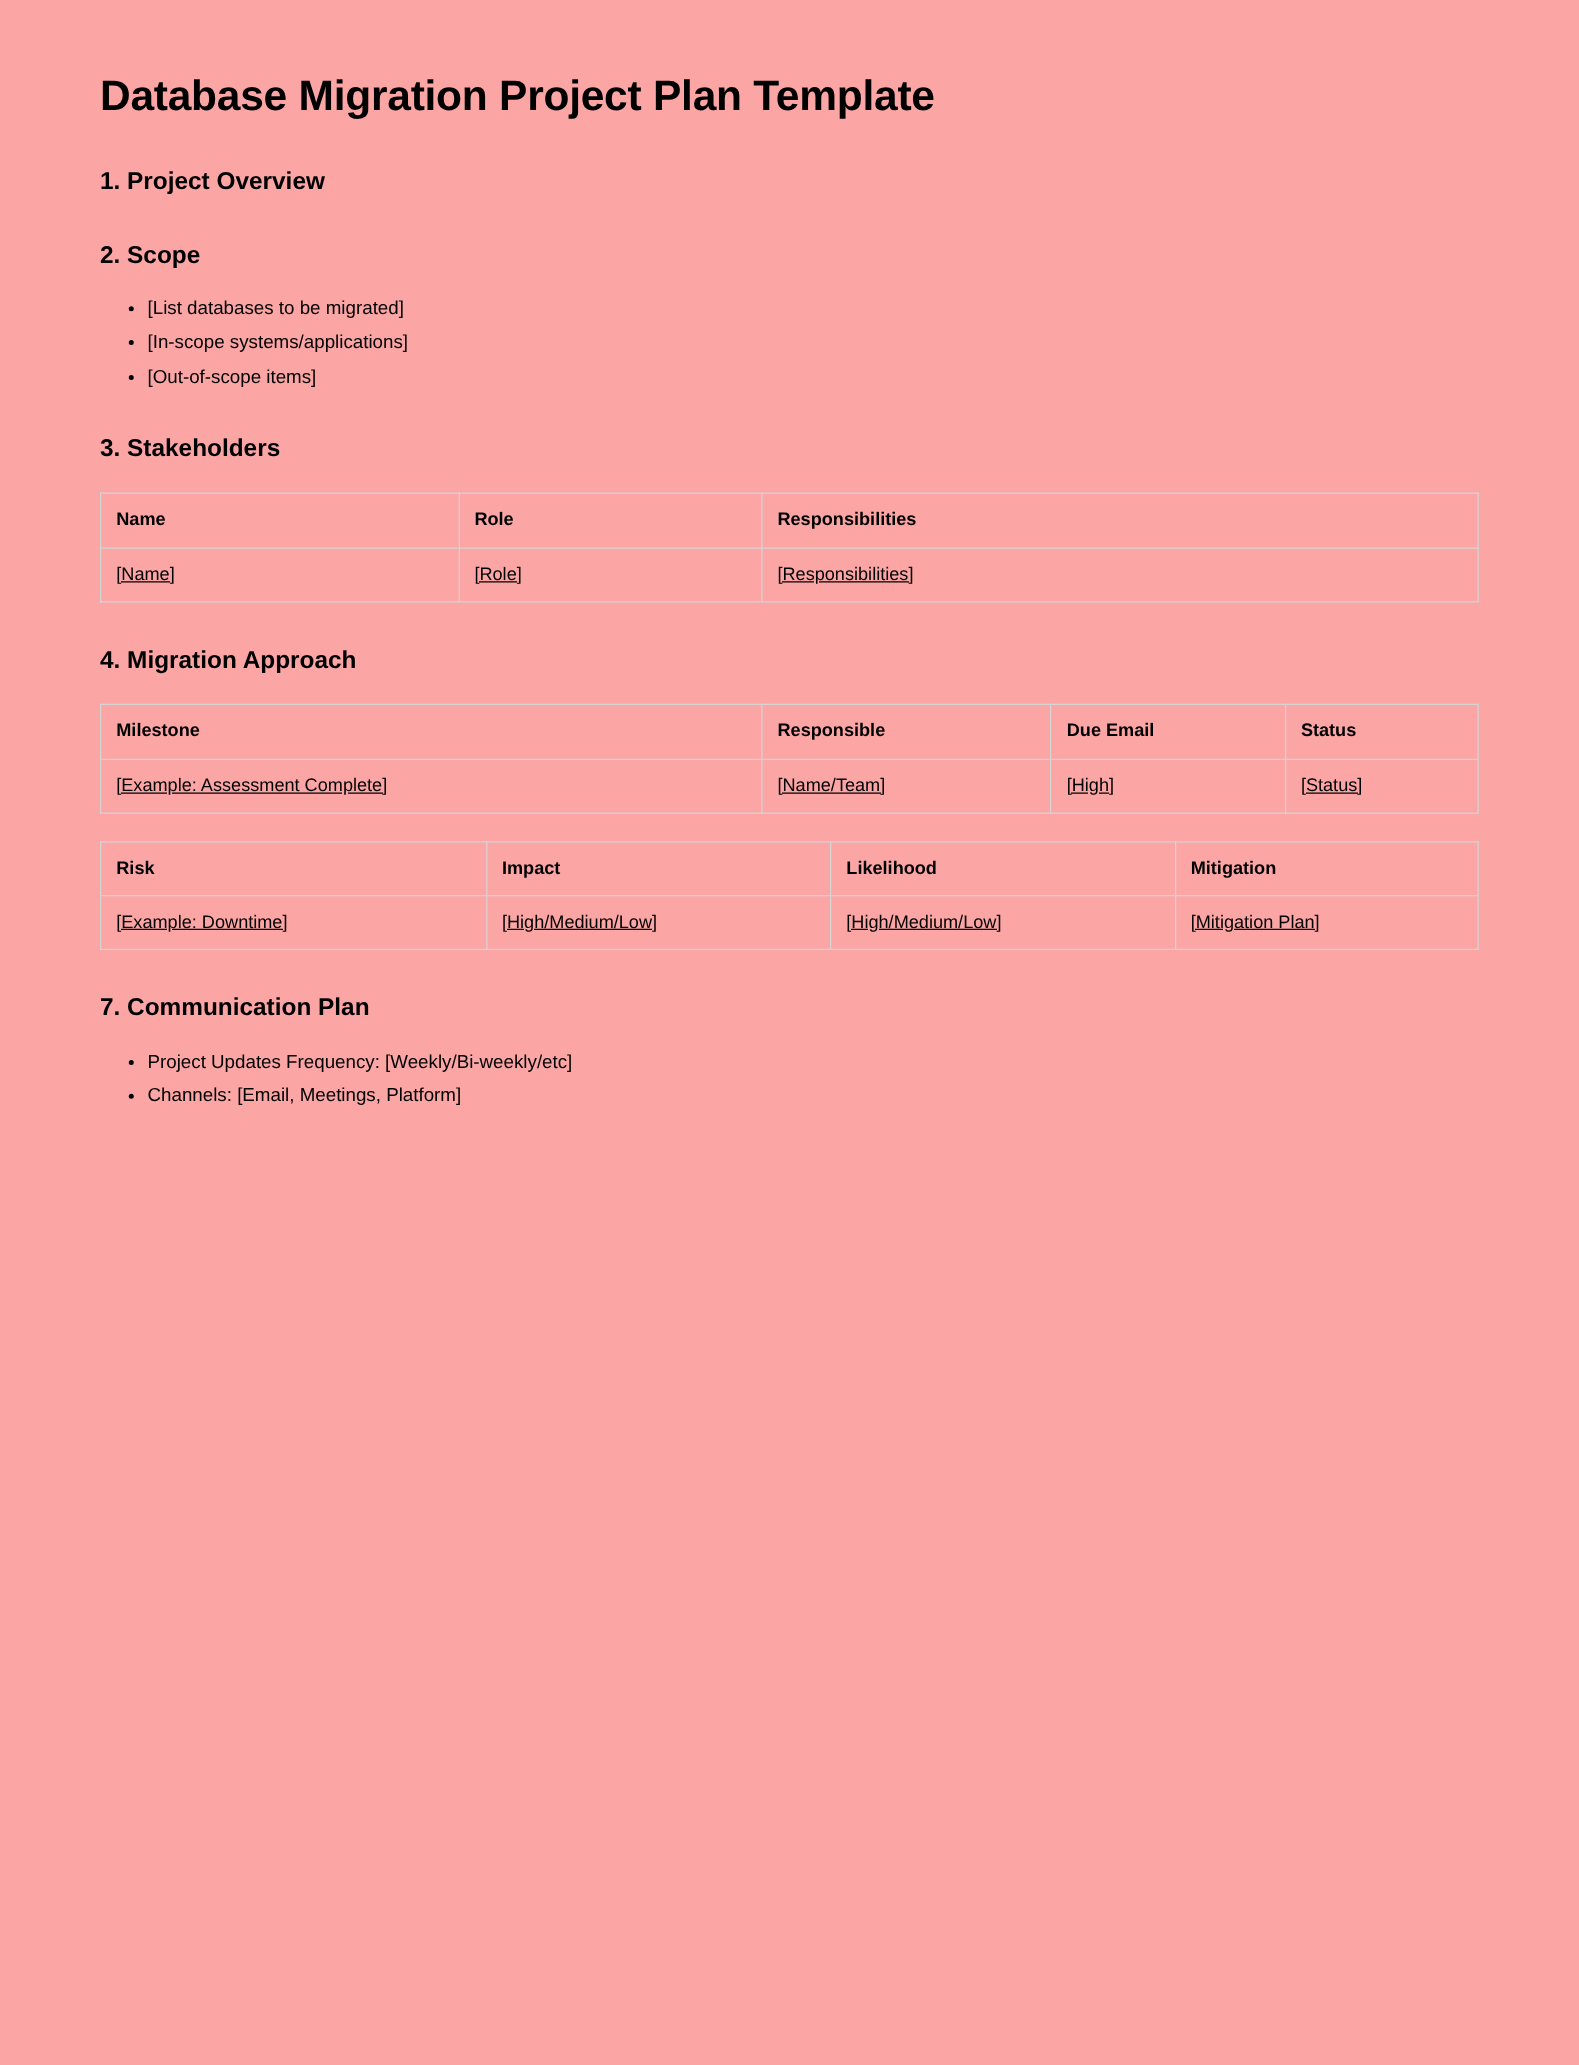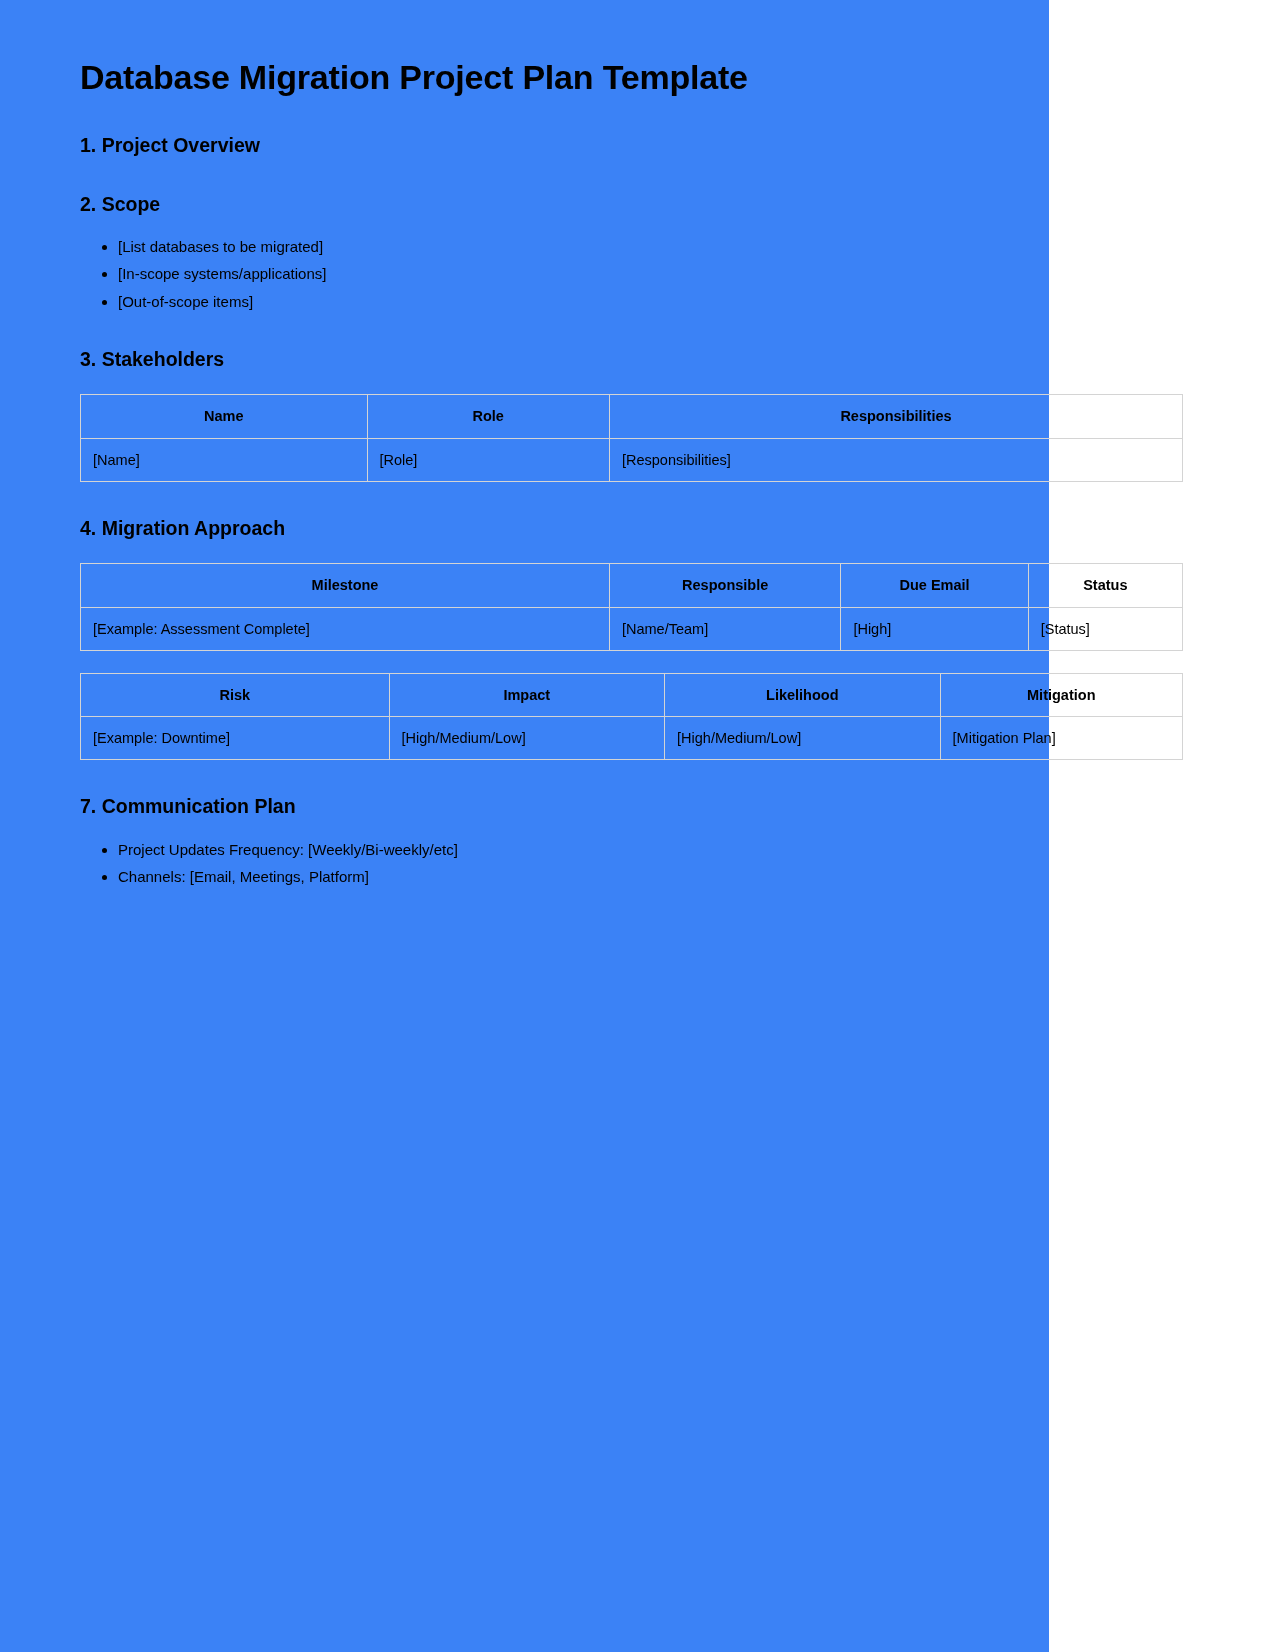--- a/index.html
+++ b/index.html
@@ -8,24 +8,24 @@
     background: #ffffff;
   }
   body {
     width: 1263px;
     height: 1652px;
     font-family: "Liberation Sans", sans-serif;
     color: #000000;
     overflow: hidden;
   }
   .page {
-    width: 1049px;
+    width: 1263px;
     height: 1652px;
     position: relative;
-    background: #3b82f6;
+    background: #fca5a5;
     box-sizing: border-box;
   }
   .content-clip {
     position: absolute;
     left: 0;
     top: 0;
     width: 1263px;
     height: 1243px;
     overflow: hidden;
   }
@@ -83,24 +83,24 @@
     border: 1px solid #d4d4d4;
     text-align: left;
     font-size: 14.5px;
     line-height: 1.4;
     padding: 11px 12px;
     vertical-align: top;
     word-wrap: break-word;
   }
   table.doc-table th {
     font-weight: bold;
-    text-align: center;
   }
   table.doc-table td {
     font-weight: normal;
+    text-decoration: underline;
   }
   
   .tbl-stakeholders col.c1 { width: 26%; }
   .tbl-stakeholders col.c2 { width: 22%; }
   .tbl-stakeholders col.c3 { width: 52%; }
   
   .tbl-timeline col.c1 { width: 48%; }
   .tbl-timeline col.c2 { width: 21%; }
   .tbl-timeline col.c3 { width: 17%; }
   .tbl-timeline col.c4 { width: 14%; }

